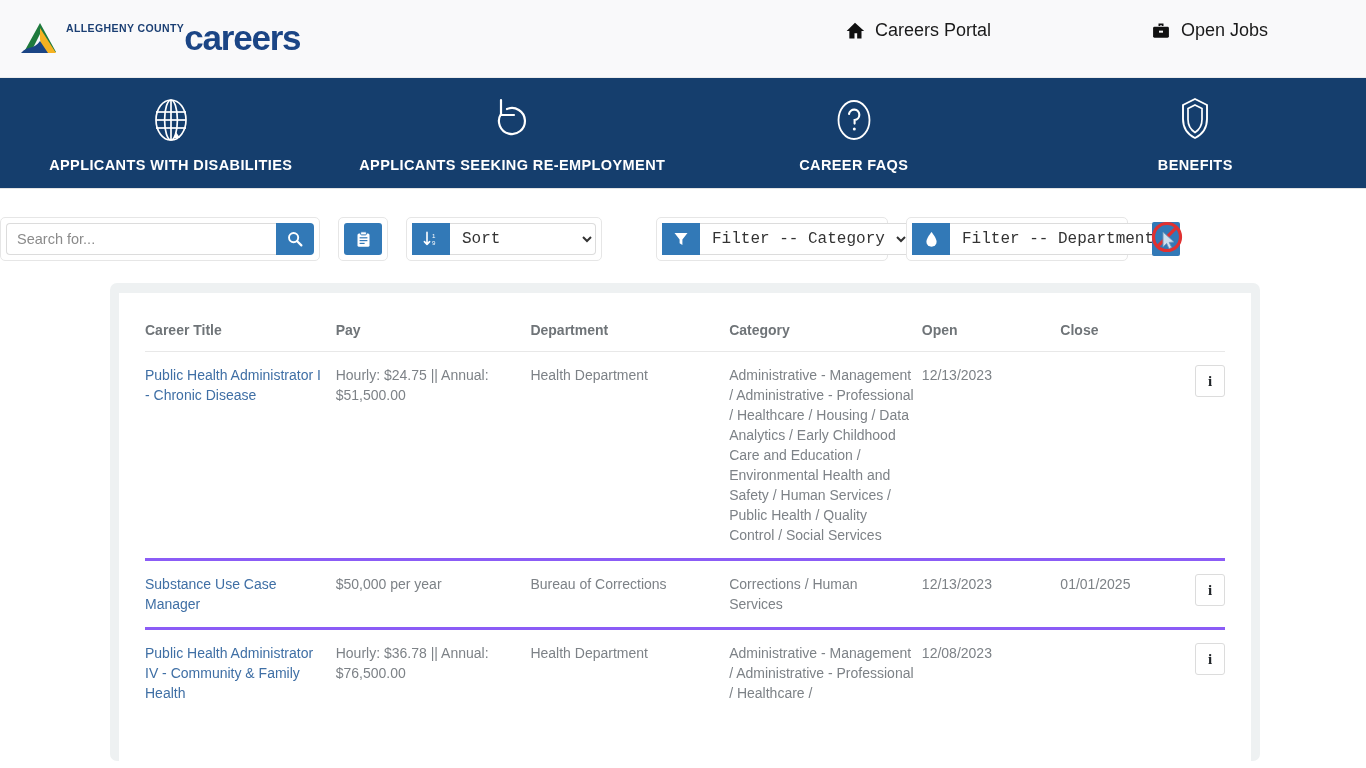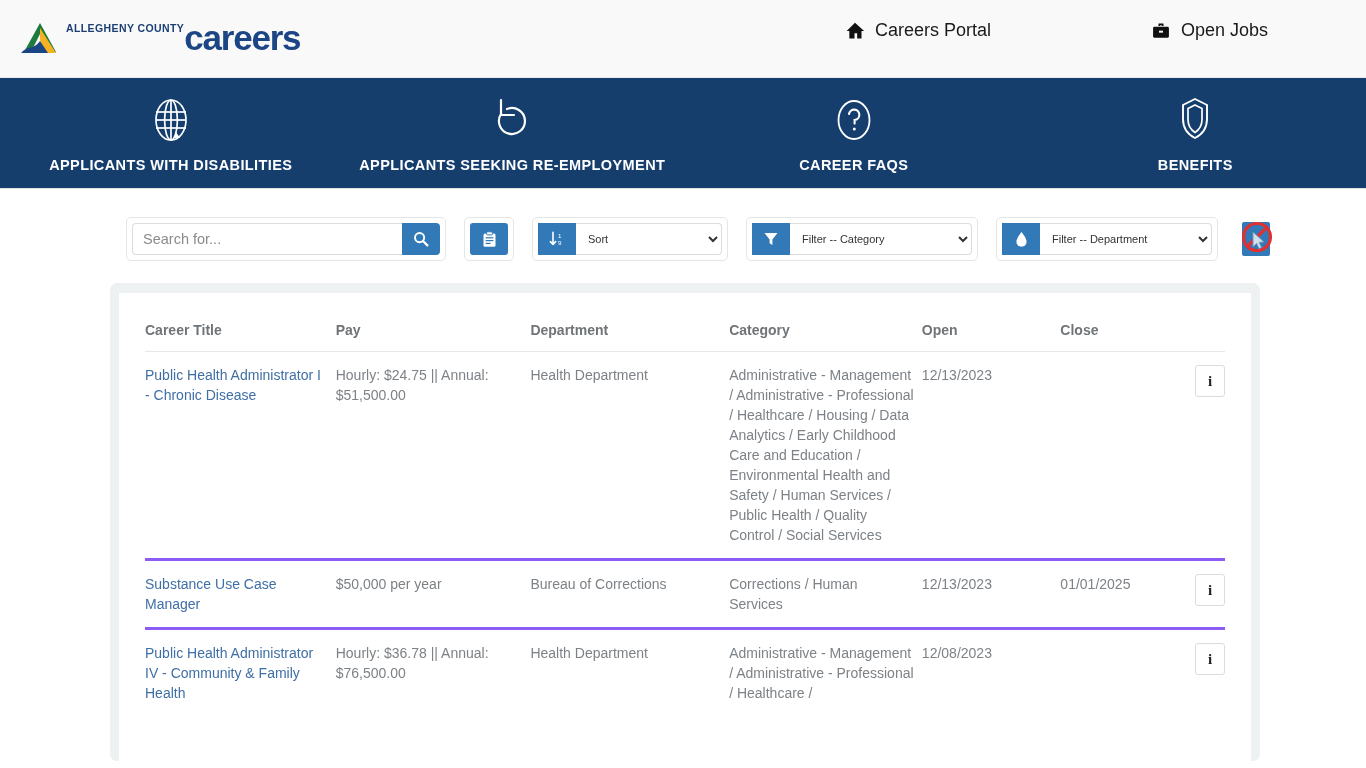--- a/index.html
+++ b/index.html
@@ -89,21 +89,20 @@
 
   
   .toolbar-zone {
     background: #ffffff;
     border-top: 1px solid #e3e3e3;
     padding-top: 28px;
   }
   .toolbar {
     display: flex;
     align-items: flex-start;
-    padding-left: 126px;
     gap: 18px;
   }
   .group {
     display: flex;
     align-items: stretch;
     border: 1px solid #e6e6e6;
     border-radius: 5px;
     background: #fff;
     padding: 5px;
   }
@@ -141,30 +140,30 @@
   .lone-group { padding: 5px; }
 
   .sort-group { width: 196px; }
   .sel {
     flex: 1;
     height: 32px;
     border: 1px solid #dcdcdc;
     border-left: none;
     border-radius: 0 4px 4px 0;
     padding: 0 8px;
-    font-size: 11px;
+    font-size: 16px;
     color: #333;
     background: #fff;
     outline: none;
-    font-family: Liberation Sans, sans-serif;
+    font-family: Liberation Mono, monospace;
     cursor: pointer;
     -webkit-appearance: menulist;
     appearance: menulist;
   }
-  .cat-group { width: 232px; }
+  .cat-group { width: 232px; margin-left: 36px; }
   .dept-group { width: 222px; }
 
   .clear-wrap {
     position: relative;
     width: 40px; height: 44px;
     display: flex; align-items: center; justify-content: center;
     flex: none;
   }
   .clear-btn {
     background: #3279b7;

